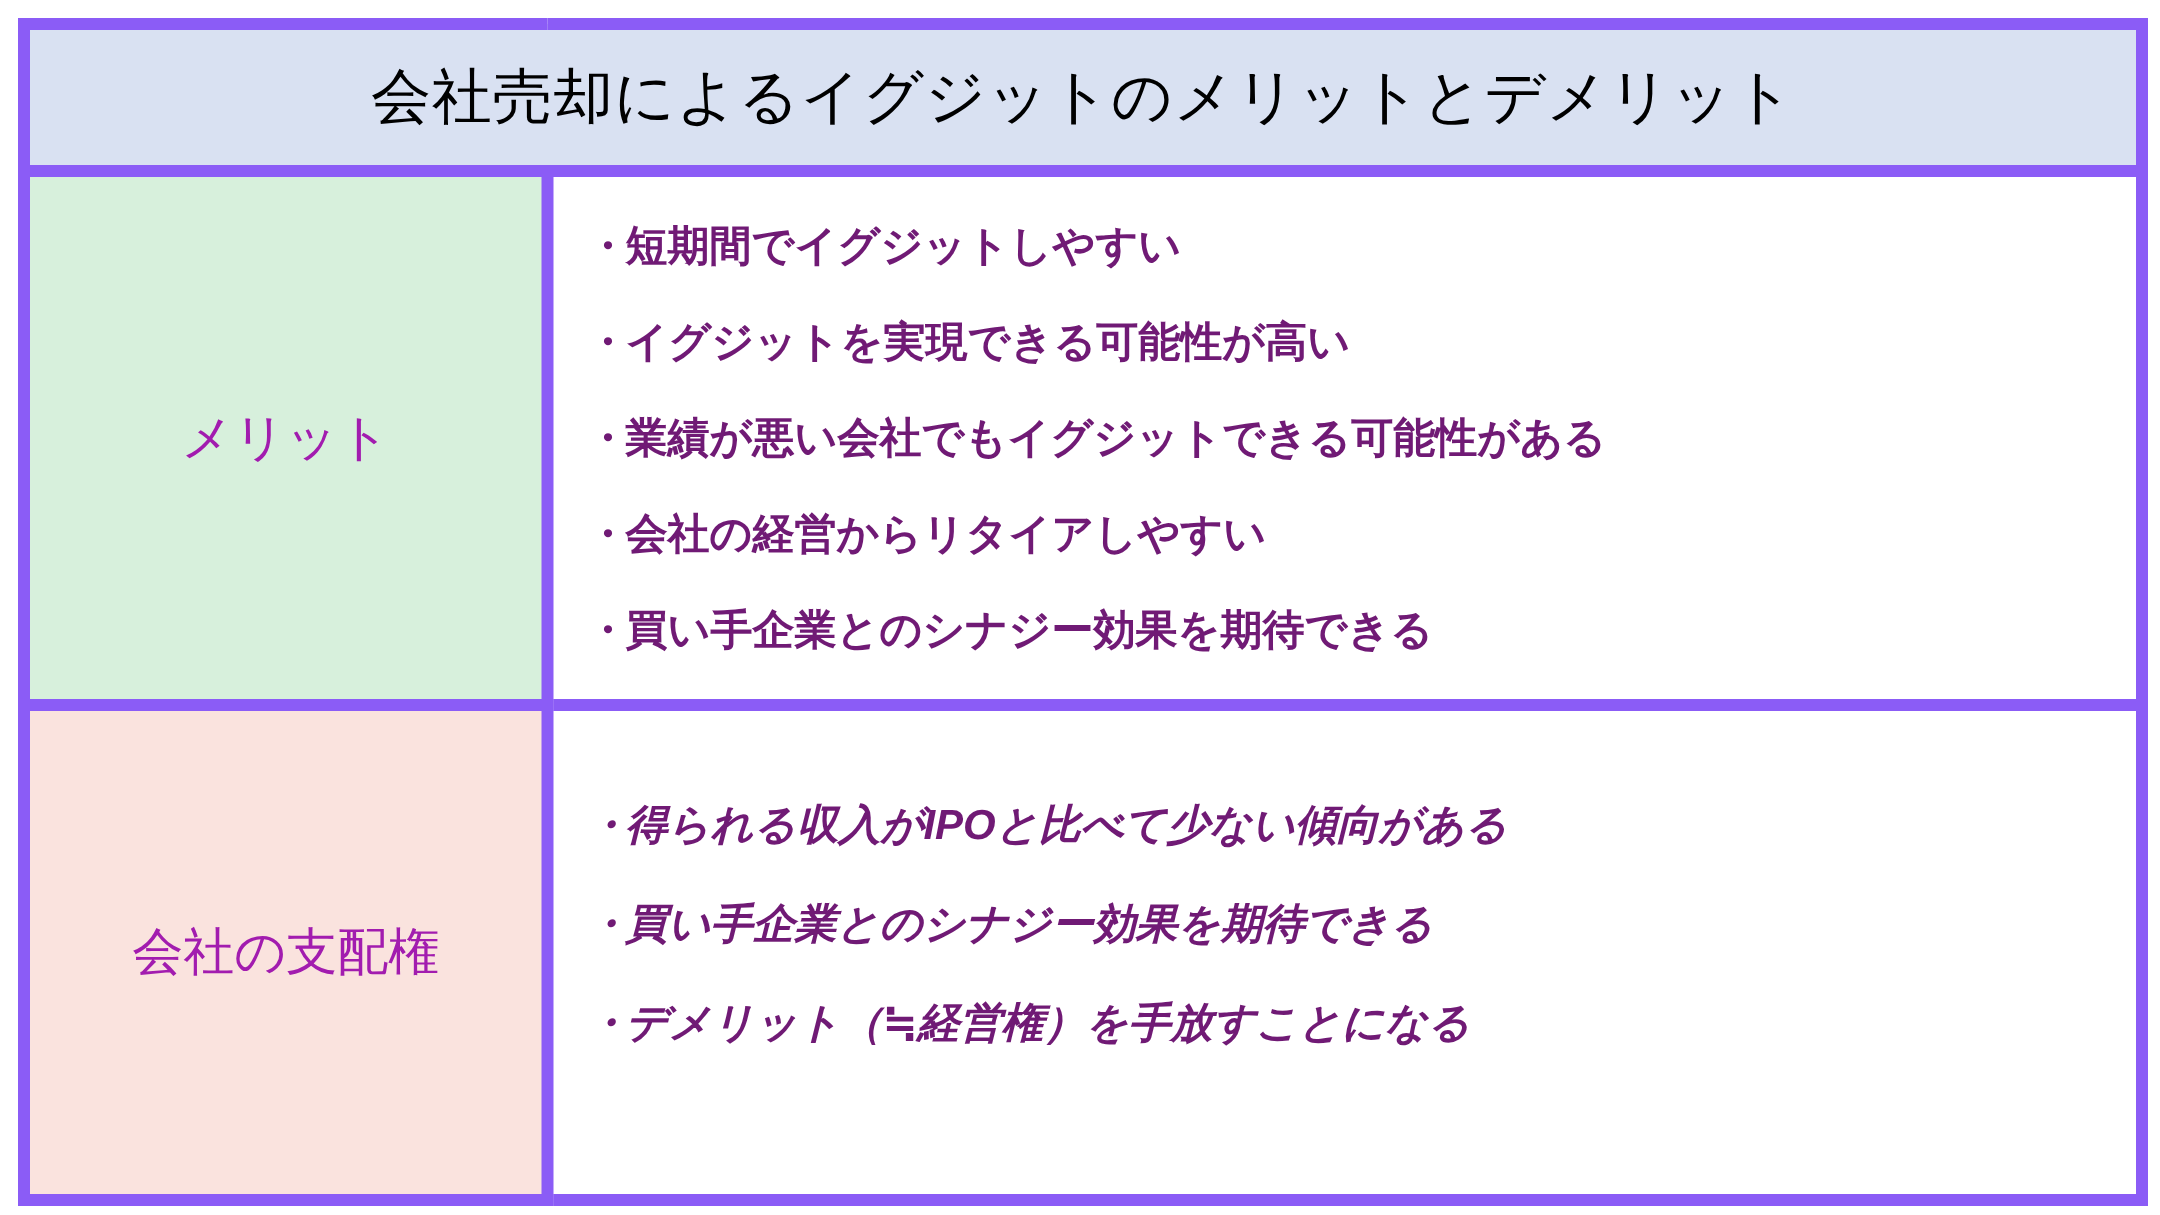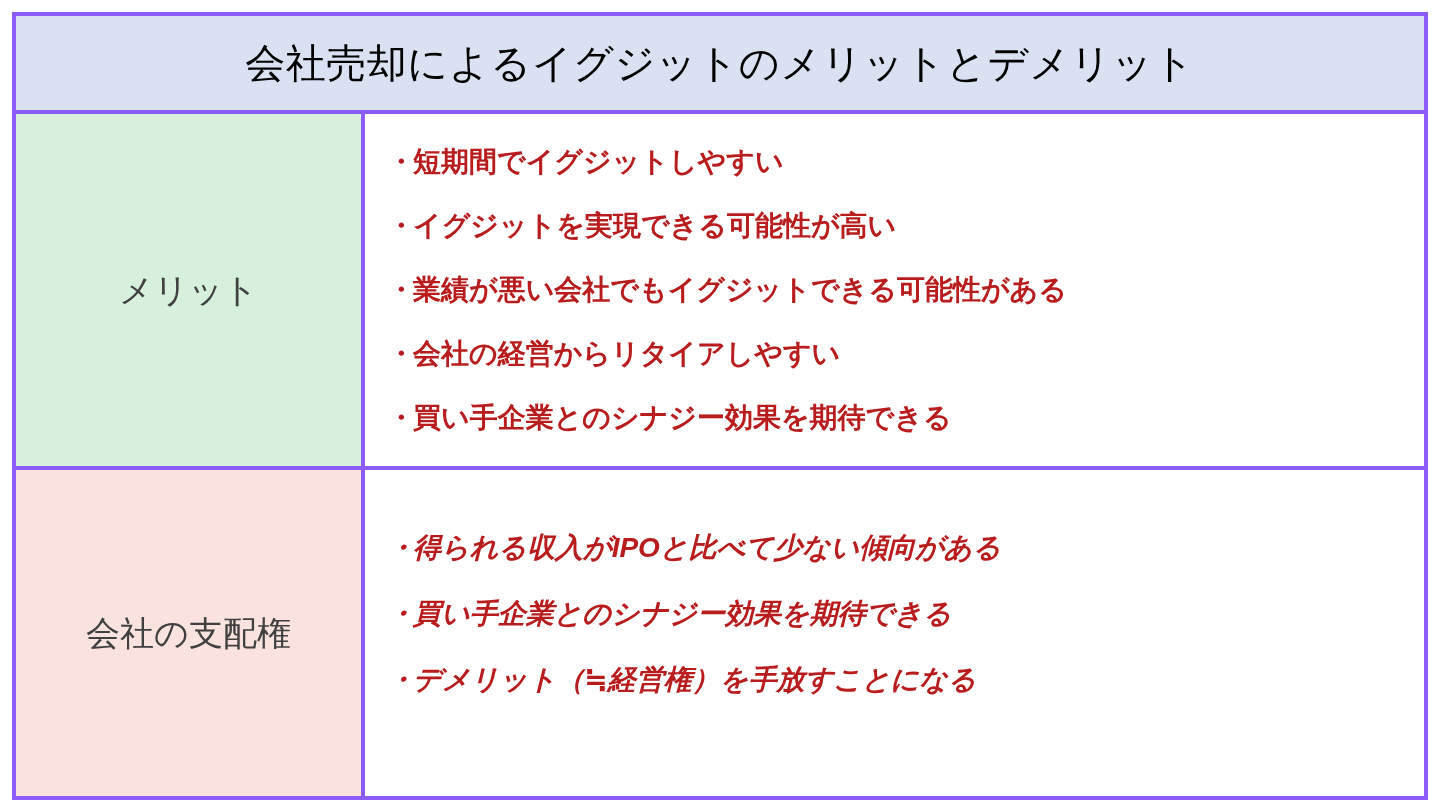--- a/index.html
+++ b/index.html
@@ -23,21 +23,21 @@
     box-sizing: border-box;
   }
   table.compare-table {
     border-collapse: collapse;
     table-layout: fixed;
     width: 1416px;
     height: 784px;
     border: 2px solid #000000;
   }
   table.compare-table td {
-    border: 4px solid #8b5cf6;
+    border: 8px solid #8b5cf6;
     padding: 0;
     vertical-align: middle;
     margin-left: 16px;
   }
   .col-label { width: 349px; }
   .col-body  { width: 1063px; }
 
   tr.header-row { height: 98px; }
   tr.merit-row  { height: 356px; }
   tr.demerit-row{ height: 330px; }
@@ -62,41 +62,41 @@
   }
   td.label-demerit {
     background: #fae3de;
     text-align: center;
     vertical-align: middle;
   }
   .label-text {
     font-size: 34px;
     font-weight: 400;
     line-height: 1.2;
-    color: #404040;
+    color: #a21caf;
   }
 
   td.body-cell {
     background: #ffffff;
     vertical-align: top;
     padding: 18px 0 0 0;
   }
   ul.bullets {
     list-style: none;
     margin: 0;
     padding: 0 14px 0 22px;
   }
   ul.bullets li {
     font-size: 28px;
     font-weight: 700;
     line-height: 1.0;
     padding: 0;
     margin: 0 0 36px 0;
     white-space: nowrap;
-    color: #b91c1c;
+    color: #701a75;
   }
   ul.bullets li:last-child { margin-bottom: 0; }
   ul.bullets.demerit-list li { margin-bottom: 38px; font-style: italic; }
   .bullet-dot {
     display: inline-block;
     width: 26px;
   }
 </style>
 </head>
 <body>

